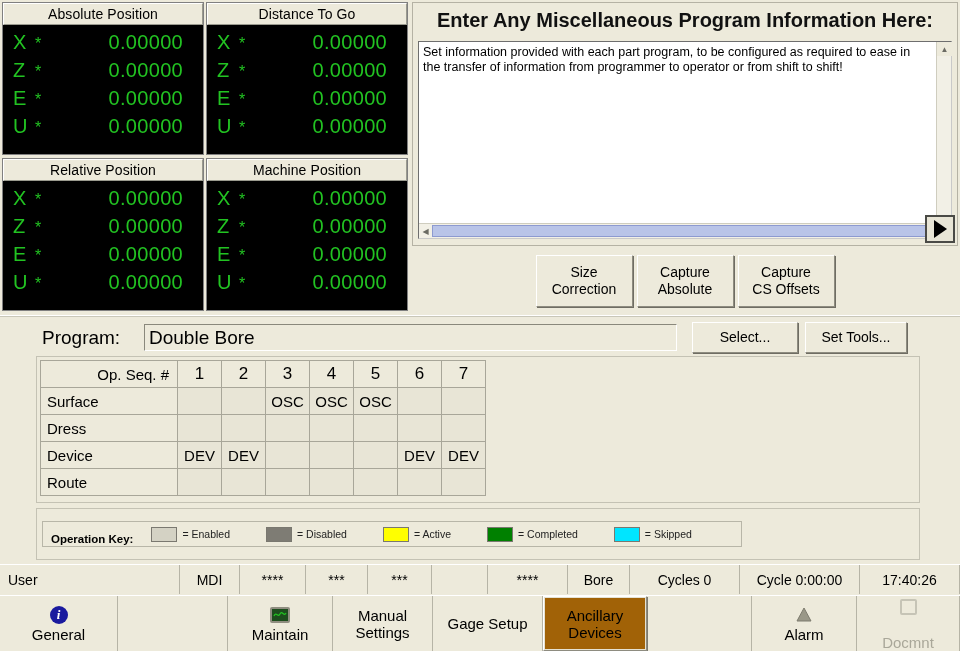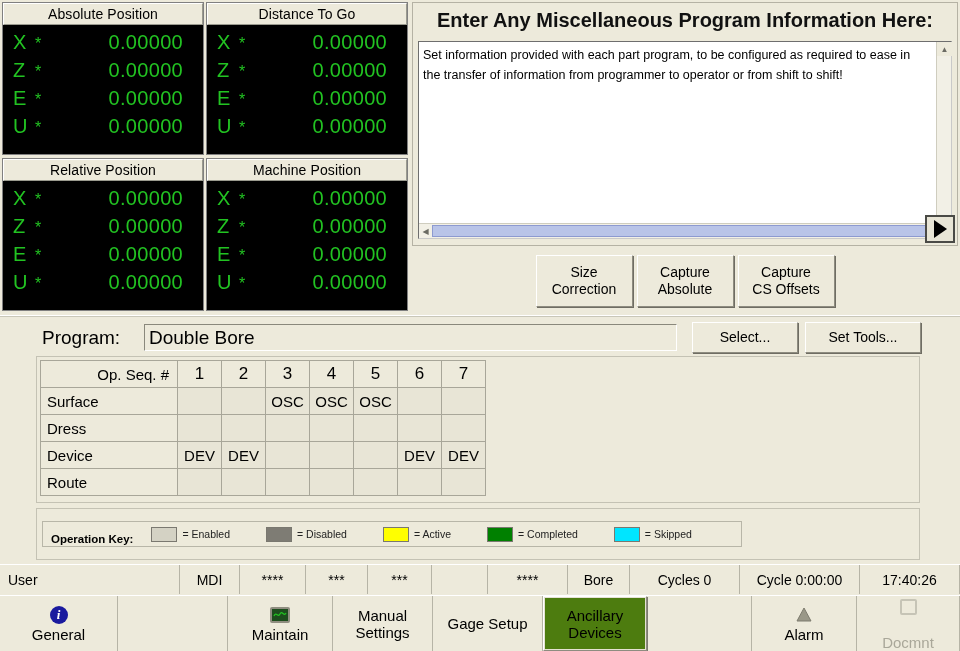--- a/index.html
+++ b/index.html
@@ -78,21 +78,21 @@
   .misc-box {
     position: absolute; left: 5px; top: 38px;
     width: 534px; height: 198px;
     background: #fff;
     border: 1px solid #6e6e6e;
     border-right-color: #c9c9c9; border-bottom-color: #c9c9c9;
   }
   .misc-text {
     position: absolute; left: 4px; top: 3px;
     width: 500px;
-    font-size: 12.5px; line-height: 20px; color: #000;
+    font-size: 12.5px; line-height: 15px; color: #000;
     white-space: pre-wrap;
   }
   .vscroll {
     position: absolute; right: 0; top: 0;
     width: 15px; height: 181px;
     background: #F2F0E6;
     border-left: 1px solid #cfcdbf;
   }
   .vscroll .arrow-up {
     width: 15px; height: 14px;
@@ -170,21 +170,21 @@
   .prog-field {
     position: absolute; left: 144px; top: 4px;
     width: 533px; height: 27px;
     background: #EDEADB;
     border: 1px solid #8a887c;
     border-right-color: #ffffff; border-bottom-color: #ffffff;
     font-size: 19px; color: #000;
     padding-left: 4px; line-height: 25px;
   }
   .btn-select   { position: absolute; left: 692px; top: 322px; width: 106px; height: 31px; }
-  .btn-settools { position: absolute; left: 805px; top: 322px; width: 116px; height: 31px; }
+  .btn-settools { position: absolute; left: 805px; top: 322px; width: 102px; height: 31px; }
 
   
   .op-table {
     position: absolute; left: 40px; top: 360px;
     border-collapse: collapse;
     background: #be185d;
   }
   .op-table td {
     border: 1px solid #a8a699;
     height: 27px;
@@ -263,21 +263,21 @@
     align-items: center; justify-content: center;
     font-size: 15px; color: #000;
     text-align: center; line-height: 17px;
     position: relative;
   }
   .tool.selected {
     border: 1px solid #ffffff;
     border-right-color: #8e8c80;
     border-bottom-color: #8e8c80;
     box-shadow: inset 0 0 0 1px #e5e2d3, 1px 1px 0 #7c7a70;
-    background: #4d7c0f;
+    background: #a16207;
   }
   .tool.disabled { color: #A9A799; gap: 16px; }
   .tool-icon { height: 20px; display: flex; align-items: center; justify-content: center; margin-bottom: 1px; }
 
   .info-icon {
     width: 18px; height: 18px; border-radius: 50%;
     background: #1A1A9E;
     color: #fff; font-size: 13px; font-weight: bold; font-style: italic;
     display: flex; align-items: center; justify-content: center;
     font-family: "Liberation Serif", serif;

